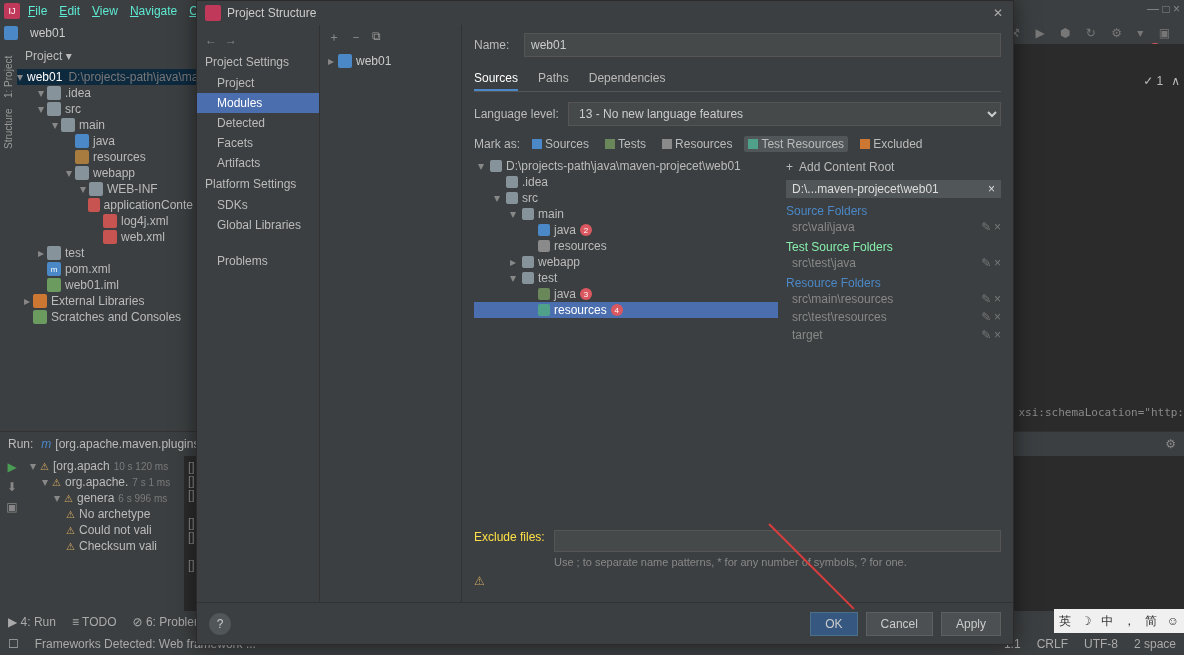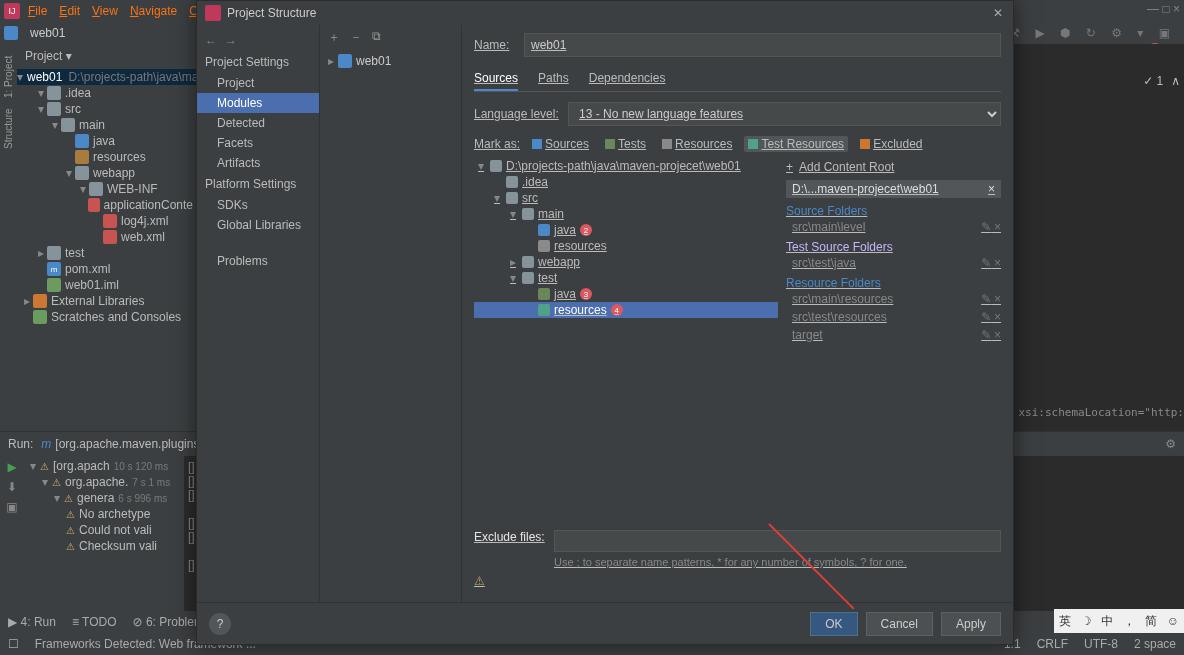--- a/index.html
+++ b/index.html
@@ -1,19 +1,19 @@
 <!DOCTYPE html>
 <html><head>
 <meta charset="utf-8">
 <style>
 * { box-sizing: border-box; margin: 0; padding: 0; font-family: "Segoe UI", sans-serif; font-size: 12px; }
 body { background: #2b2b2b; color: #bbb; width: 1184px; height: 655px; overflow: hidden; position: relative; }
 .menubar { height: 22px; background: #3c3f41; display: flex; align-items: center; padding: 0 4px; gap: 2px; }
 .menubar .logo { width: 16px; height: 16px; background: #c0395a; border-radius: 2px; display: flex; align-items: center; justify-content: center; font-size: 9px; color: white; }
-.menubar .menu-item { padding: 2px 6px; cursor: pointer; color: #f97316; }
+.menubar .menu-item { padding: 2px 6px; cursor: pointer; color: #5eead4; }
 .menubar .menu-item u { text-decoration: underline; }
 .win-controls { position: absolute; right: 4px; top: 2px; display: flex; gap: 16px; color: #888; }
 .tabbar { height: 22px; background: #3c3f41; display: flex; align-items: center; padding-left: 4px; }
 .tab-icon { width: 14px; height: 14px; background: #4a88c7; border-radius: 2px; margin-right: 4px; }
 .tabbar .tab-label { color: #ccc; padding: 2px 8px; }
 .main-area { display: flex; height: 387px; }
 .left-sidebar { width: 17px; background: #3c3f41; display: flex; flex-direction: column; gap: 40px; padding-top: 40px; }
 .left-sidebar .side-item { transform: rotate(-90deg); white-space: nowrap; font-size: 10px; color: #9a9a9a; }
 .project-panel { width: 180px; background: #3c3f41; display: flex; flex-direction: column; }
 .project-header { height: 23px; display: flex; align-items: center; padding: 0 8px; color: #bbb; }
@@ -60,21 +60,21 @@
 .dialog-body { flex: 1; display: flex; }
 .dlg-sidebar { width: 122px; background: #3c3f41; padding-top: 4px; }
 .dlg-sidebar .nav-bar { display: flex; gap: 8px; padding: 4px 8px; color: #888; }
 .dlg-sidebar .cat { padding: 4px 8px; color: #bbb; font-weight: 500; }
 .dlg-sidebar .item { padding: 3px 8px 3px 20px; color: #bbb; cursor: pointer; }
 .dlg-sidebar .item.sel { background: #4b6eaf; color: #fff; }
 .dlg-mid { width: 142px; background: #3c3f41; border-left: 1px solid #323232; }
 .dlg-mid .toolbar { display: flex; gap: 10px; padding: 4px 8px; color: #999; }
 .dlg-mid .crumb { display: flex; align-items: center; padding: 4px 8px; color: #ccc; }
 .dlg-mid .crumb::before { content: "▸ "; color: #888; margin-right: 4px; }
-.dlg-content { flex: 1; background: #3c3f41; padding: 8px 12px; display: flex; flex-direction: column; overflow: hidden; border-left: 1px solid #323232; text-decoration: underline;}
+.dlg-content { flex: 1; background: #3c3f41; padding: 8px 12px; display: flex; flex-direction: column; overflow: hidden; border-left: 1px solid #323232;}
 .field-row { display: flex; align-items: center; margin-bottom: 10px; }
 .field-row label { width: 50px; color: #bbb; }
 .field-row input, .field-row select { flex: 1; background: #45494a; border: 1px solid #555; color: #ccc; padding: 3px 6px; height: 24px; }
 .subtabs { display: flex; gap: 20px; border-bottom: 1px solid #555; margin-bottom: 10px; }
 .subtabs .subtab { padding: 4px 0; cursor: pointer; color: #bbb; }
 .subtabs .subtab.sel { color: #fff; border-bottom: 2px solid #4a88c7; }
 .markas { display: flex; align-items: center; gap: 8px; margin-bottom: 6px; color: #bbb; }
 .markas .chip { display: flex; align-items: center; gap: 3px; padding: 1px 4px; cursor: pointer; }
 .markas .chip.sel { background: #515658; border-radius: 2px; }
 .markas .sq { width: 10px; height: 10px; }
@@ -83,21 +83,21 @@
 .src-tree .trow { display: flex; align-items: center; height: 16px; position: relative; }
 .src-tree .trow.sel { background: #4b6eaf; color: #fff; }
 .src-tree .mini-badge { width: 12px; height: 12px; background: #db5860; color: white; border-radius: 6px; font-size: 8px; display: flex; align-items: center; justify-content: center; margin-left: 4px; }
 .src-right { width: 215px; }
 .src-right .action { color: #bbb; padding: 2px 0; display: flex; align-items: center; }
 .src-right .action::before { content: "+"; margin-right: 6px; }
 .src-right .root-hdr { background: #515658; color: #ddd; padding: 2px 6px; margin: 4px 0; display: flex; justify-content: space-between; }
 .src-right .sec-title { padding: 2px 0; font-weight: 500; }
 .src-right .sec-body { padding: 0 0 4px 6px; color: #888; display: flex; justify-content: space-between; align-items: center; }
 .src-right .sec-body .tools { color: #777; font-size: 10px; }
-.blue-t { color: #4a88c7; } .green-t { color: #c4b5fd; } .orange-t { color: #cc7832; } .teal-t { color: #4fa18a; }
+.blue-t { color: #4a88c7; } .green-t { color: #86efac; } .orange-t { color: #cc7832; } .teal-t { color: #4fa18a; }
 .exclude-row { display: flex; align-items: flex-start; margin-top: auto; gap: 8px; }
 .exclude-row .input-wrap { flex: 1; }
 .exclude-row input { width: 100%; background: #45494a; border: 1px solid #555; color: #ccc; padding: 3px 6px; height: 22px; }
 .exclude-row .hint { color: #888; font-size: 11px; margin-top: 4px; }
 .warning-row { display: flex; align-items: center; gap: 6px; padding: 6px 0; color: #bbb; }
 .warning-row .warn-icon { color: #c9a35f; }
 .dialog-footer { height: 42px; display: flex; align-items: center; justify-content: flex-end; gap: 8px; padding: 0 12px; border-top: 1px solid #323232; }
 .dialog-footer .help { width: 22px; height: 22px; border-radius: 11px; background: #515658; color: #ccc; display: flex; align-items: center; justify-content: center; margin-right: auto; }
 .dialog-footer button { height: 24px; padding: 0 14px; background: #4c5052; border: 1px solid #5e6060; color: #ccc; cursor: pointer; }
 .dialog-footer button.primary { background: #365880; border-color: #4a708b; }
@@ -470,21 +470,21 @@
           <div class="action">
               <span>Add Content Root</span>
             </div>
           <div class="root-hdr">
             <span>D:\...maven-projecet\web01</span>
               <span>×</span>
           </div>
           <div id="src-sections">
               <div class="sec-title blue-t">Source Folders</div>
    <div class="sec-body">
-                <span>src\main\level</span>
+                <span>src\vali\java</span>
    <span class="tools"><span>✎</span> <span>×</span></span>
               </div>
               <div class="sec-title green-t">Test Source Folders</div>
    <div class="sec-body">
                 <span>src\test\java</span>
    <span class="tools"><span>✎</span> <span>×</span></span>
               </div>
               <div class="sec-title blue-t">Resource Folders</div>
    <div class="sec-body">
                 <span>src\main\resources</span>
@@ -495,21 +495,21 @@
    <span class="tools"><span>✎</span> <span>×</span></span>
               </div>
    <div class="sec-body">
                 <span>target</span>
    <span class="tools"><span>✎</span> <span>×</span></span>
               </div>
             </div>
         </div>
       </div>
       <div class="exclude-row">
-        <label style="width:72px;color:#e5e5e5">Exclude files:</label>
+        <label style="width:72px;color:#fde047">Exclude files:</label>
         <div class="input-wrap">
           <input style="">
           <div class="hint">Use ; to separate name patterns, * for any number of symbols, ? for one.</div>
         </div>
       </div>
       <div class="warning-row">
         <span class="warn-icon">⚠</span>
       </div>
     </div>
   </div>

